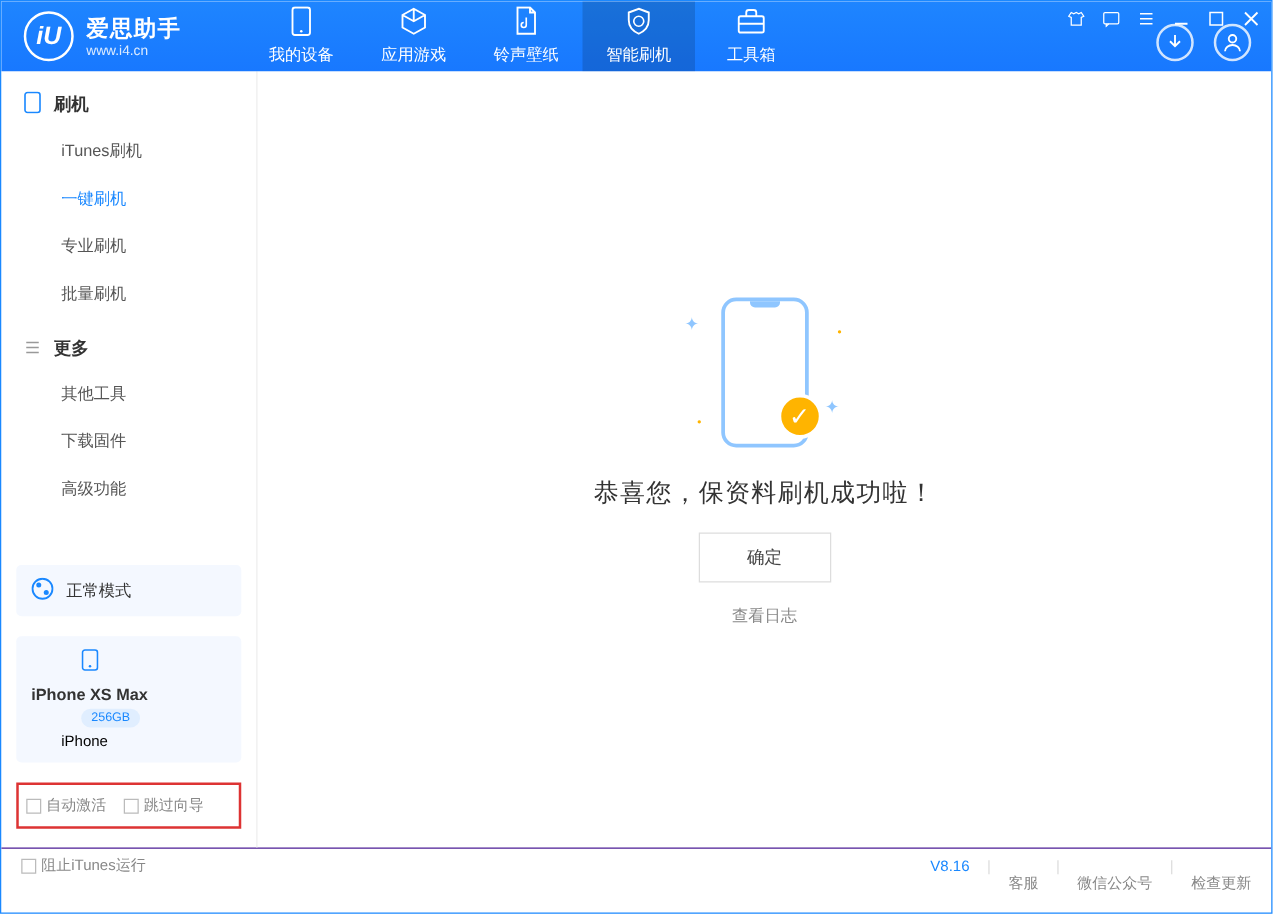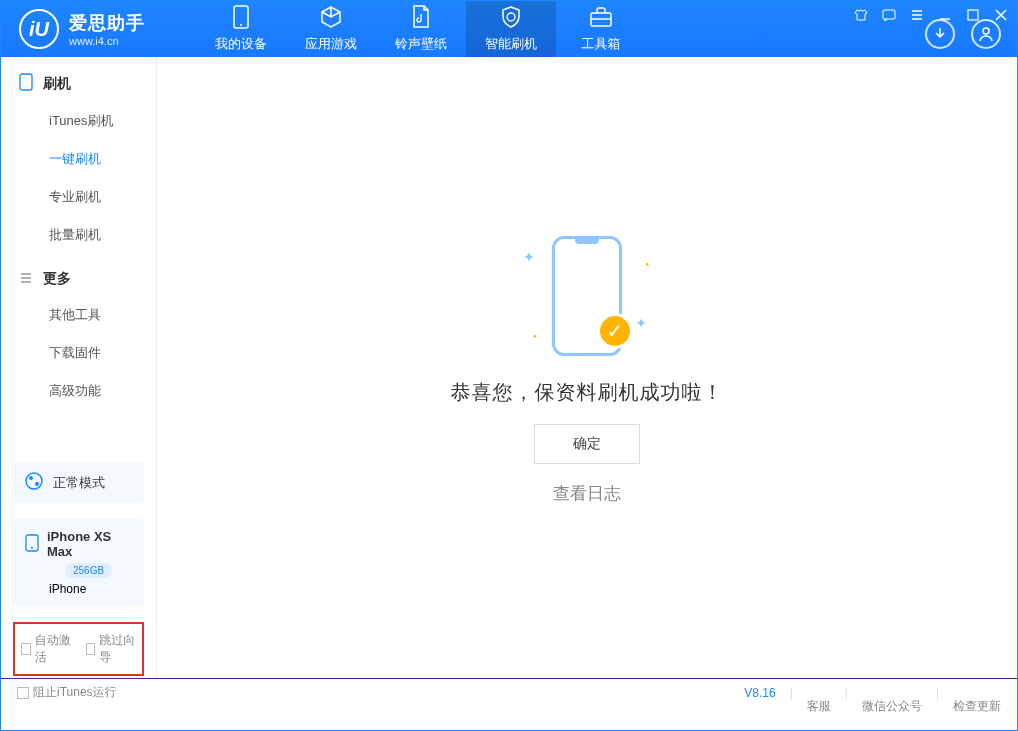--- a/index.html
+++ b/index.html
@@ -12,43 +12,43 @@
 .logo-sub { font-size: 11px; opacity: 0.85; }
 .nav-tabs { display: flex; height: 100%; }
 .nav-tab { width: 90px; height: 100%; display: flex; flex-direction: column; align-items: center; justify-content: center; color: #fff; font-size: 13px; cursor: pointer; gap: 6px; background: transparent; border: none; }
 .nav-tab.active { background: rgba(0,0,0,0.15); }
 .nav-tab .nav-icon { width: 24px; height: 24px; display: flex; align-items: center; justify-content: center; }
 .win-controls { position: absolute; top: 6px; right: 8px; display: flex; gap: 12px; color: #fff; font-size: 14px; align-items: center; }
 .win-btn { cursor: pointer; display: flex; align-items: center; justify-content: center; width: 16px; height: 16px; }
 .header-actions { position: absolute; right: 16px; bottom: 8px; display: flex; gap: 16px; }
 .action-btn { width: 30px; height: 30px; border: 2px solid rgba(255,255,255,0.8); border-radius: 50%; display: flex; align-items: center; justify-content: center; cursor: pointer; color: #fff; }
 .body-area { display: flex; height: calc(100% - 78px - 30px); }
-.sidebar { width: 156px; border-right: 1px solid #eee; display: flex; flex-direction: column; }
+.sidebar { width: 205px; border-right: 1px solid #eee; display: flex; flex-direction: column; }
 .side-section-header { display: flex; align-items: center; gap: 10px; padding: 16px 18px 8px; color: #333; font-size: 14px; font-weight: bold; }
 .side-item { padding: 10px 18px 10px 48px; color: #555; font-size: 13px; cursor: pointer; }
 .side-item.active { color: #1a88ff; }
 .side-flex { flex: 1; }
 .mode-card, .device-card { margin: 8px 12px; background: #f4f8ff; border-radius: 4px; padding: 10px 12px; display: flex; align-items: center; gap: 10px; font-size: 13px; color: #333; }
 .device-card { flex-direction: column; align-items: flex-start; gap: 4px; }
-.device-name { display: flex; align-items: center; gap: 8px; font-weight: bold; color: #333; }
+.device-name { display: flex; align-items: center; gap: 8px; font-weight: bold; color: #333; flex-direction: column; }
 .device-storage { background: #e0eeff; color: #1a88ff; font-size: 10px; padding: 2px 8px; border-radius: 10px; margin-left: 40px; }
 .device-type { color: #000000; font-size: 12px; margin-left: 24px; }
-.checkbox-row { border: 2px solid #d33; margin: 8px 12px 2px; padding: 8px 6px; display: flex; gap: 14px; align-items: center; font-size: 12px; color: #888; }
+.checkbox-row { border: 2px solid #d33; margin: 8px 12px 15px; padding: 8px 6px; display: flex; gap: 14px; align-items: center; font-size: 12px; color: #888; }
 .chk { display: flex; align-items: center; gap: 4px; cursor: pointer; }
 .chk-box { width: 12px; height: 12px; border: 1px solid #bbb; background: #fff; }
 .main { flex: 1; display: flex; flex-direction: column; align-items: center; justify-content: center; gap: 18px; }
 .phone-illustration { position: relative; width: 180px; height: 130px; display: flex; align-items: center; justify-content: center; }
 .phone-body { width: 70px; height: 120px; border: 3px solid #8fc6ff; border-radius: 12px; position: relative; background: #fff; }
 .phone-notch { width: 24px; height: 5px; background: #8fc6ff; border-radius: 0 0 4px 4px; position: absolute; top: 0; left: 50%; transform: translateX(-50%); }
 .check-badge { position: absolute; bottom: 12px; left: 50%; margin-left: 10px; width: 36px; height: 36px; background: #ffb400; border-radius: 50%; display: flex; align-items: center; justify-content: center; color: #fff; font-size: 20px; border: 3px solid #fff; }
 .sparkle { position: absolute; color: #8fc6ff; font-size: 14px; }
 .s1 { top: 18px; left: 26px; } .s2 { top: 30px; right: 28px; color: #ffb400; font-size: 6px; } .s3 { bottom: 22px; left: 36px; color: #ffb400; font-size: 6px; } .s4 { bottom: 30px; right: 30px; }
 .success-text { font-size: 20px; color: #333; font-weight: 500; letter-spacing: 1px; }
 .confirm-btn { padding: 10px 38px; border: 1px solid #ddd; background: #fff; font-size: 14px; color: #444; cursor: pointer; }
-.log-link { color: #888; font-size: 17px; cursor: pointer; }
+.log-link { color: #888; font-size: 13px; cursor: pointer; }
 .footer { height: 28px; border-top: 1px solid #4c1d95; display: flex; align-items: center; padding: 0 16px; font-size: 12px; color: #888; }
 .footer-left { display: flex; align-items: center; gap: 6px; }
 .footer-right { margin-left: auto; display: flex; align-items: center; gap: 14px; }
 .footer-link { cursor: pointer; margin-top: 28px; }
 .ver { color: #1a88ff; }
 .sep { color: #ddd; }
 </style>
 </head>
 <body>
 

